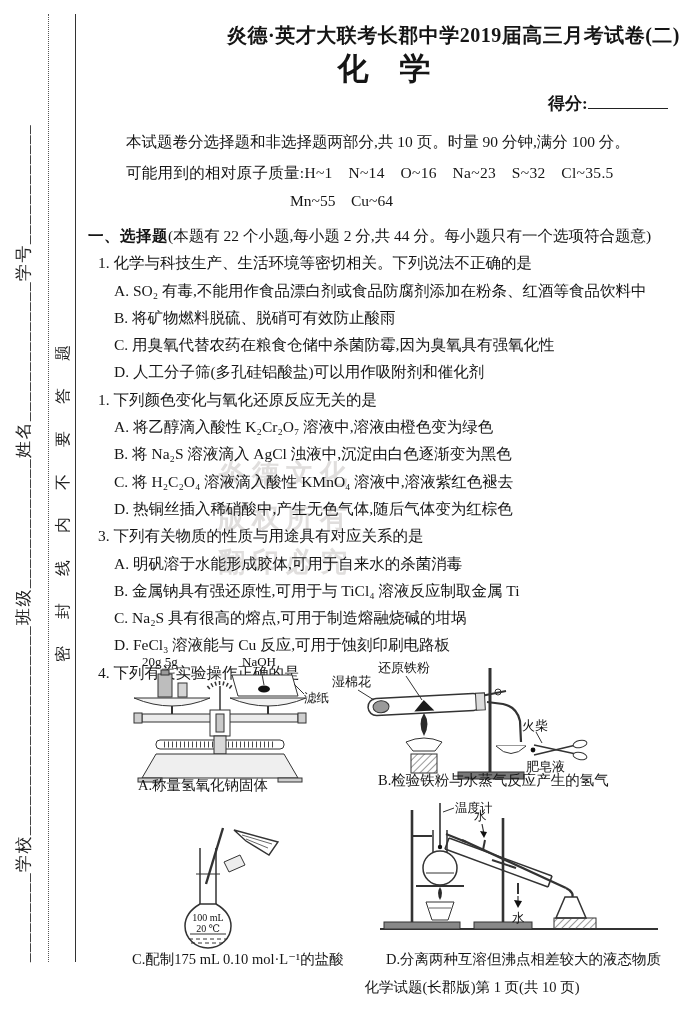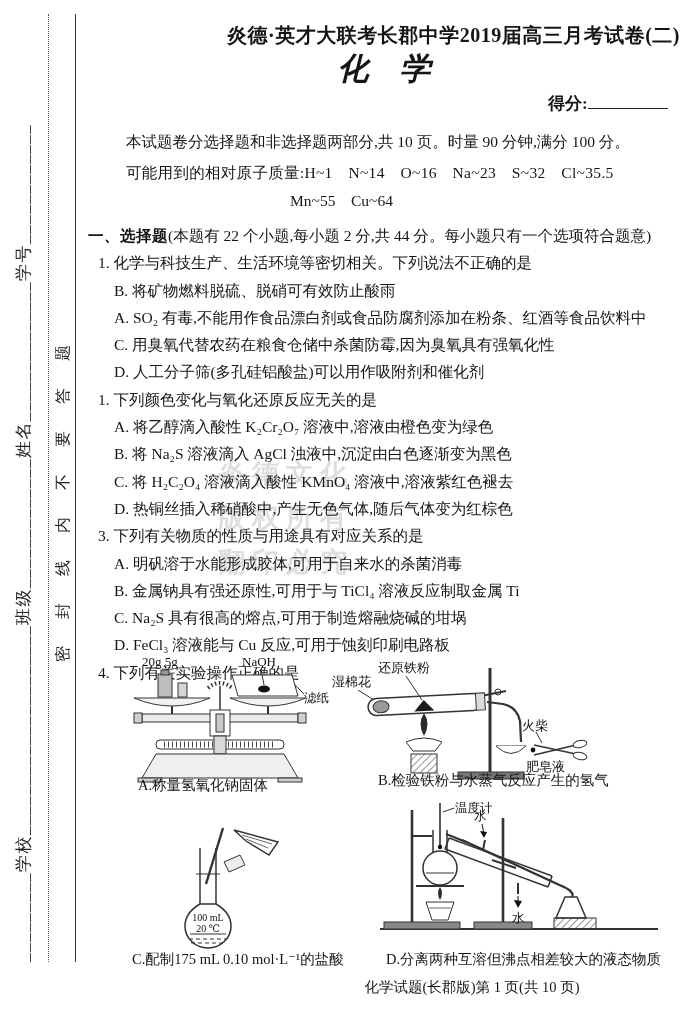--- a/index.html
+++ b/index.html
@@ -16,21 +16,21 @@
   .sidebar-fields{left:12px;top:962px;font-size:17px;letter-spacing:1.5px;color:#222;}
   .seal-text{left:53px;top:662px;font-size:16px;letter-spacing:27px;color:#222;}
   
   .watermark{left:218px;top:452px;width:150px;text-align:left;color:#e0dedd;
     font-weight:bold;font-size:27px;letter-spacing:7px;line-height:44px;z-index:0;}
   
   .main{position:absolute;left:88px;top:0;width:592px;z-index:1;}
   .exam-title{position:absolute;left:0;top:22px;width:592px;text-align:right;
     font-size:20px;font-weight:bold;letter-spacing:.5px;}
   .subject{position:absolute;left:0;top:48px;width:592px;text-align:center;
-    font-size:31px;font-weight:bold;font-style:italic;}
+    font-size:31px;font-weight:bold;}
   .score{position:absolute;left:460px;top:92px;font-size:17px;font-weight:bold;}
   .score-blank{display:inline-block;width:80px;border-bottom:1.5px solid #222;height:16px;}
   
   .notice{position:absolute;left:26px;top:131px;width:566px;font-size:15.5px;margin-left:12px;}
   .notice .n1{line-height:22px;margin-bottom:9px;}
   .notice .n2{line-height:22px;margin-bottom:6px;letter-spacing:.3px;}
   .notice .n3{line-height:22px;padding-left:164px;}
   
   .qa{position:absolute;left:0;top:222px;width:592px;font-size:15.5px;}
   .qa .line{height:27.3px;line-height:27.3px;white-space:nowrap;}
@@ -65,22 +65,22 @@
 
   <div class="notice">
     <div class="n1">本试题卷分选择题和非选择题两部分,共 10 页。时量 90 分钟,满分 100 分。</div>
     <div class="n2">可能用到的相对原子质量:H~1　N~14　O~16　Na~23　S~32　Cl~35.5</div>
     <div class="n3">Mn~55　Cu~64</div>
   </div>
 
   <div class="qa">
     <div class="line sec"><b>一、选择题</b><span>(本题有 22 个小题,每小题 2 分,共 44 分。每小题只有一个选项符合题意)</span></div>
     <div class="line stem">1. 化学与科技生产、生活环境等密切相关。下列说法不正确的是</div>
+    <div class="line opt">A. SO₂ 有毒,不能用作食品漂白剂或食品防腐剂添加在粉条、红酒等食品饮料中</div>
     <div class="line opt">B. 将矿物燃料脱硫、脱硝可有效防止酸雨</div>
-    <div class="line opt">A. SO₂ 有毒,不能用作食品漂白剂或食品防腐剂添加在粉条、红酒等食品饮料中</div>
     <div class="line opt">C. 用臭氧代替农药在粮食仓储中杀菌防霉,因为臭氧具有强氧化性</div>
     <div class="line opt">D. 人工分子筛(多孔硅铝酸盐)可以用作吸附剂和催化剂</div>
     <div class="line stem">1. 下列颜色变化与氧化还原反应无关的是</div>
     <div class="line opt">A. 将乙醇滴入酸性 K₂Cr₂O₇ 溶液中,溶液由橙色变为绿色</div>
     <div class="line opt">B. 将 Na₂S 溶液滴入 AgCl 浊液中,沉淀由白色逐渐变为黑色</div>
     <div class="line opt">C. 将 H₂C₂O₄ 溶液滴入酸性 KMnO₄ 溶液中,溶液紫红色褪去</div>
     <div class="line opt">D. 热铜丝插入稀硝酸中,产生无色气体,随后气体变为红棕色</div>
     <div class="line stem">3. 下列有关物质的性质与用途具有对应关系的是</div>
     <div class="line opt">A. 明矾溶于水能形成胶体,可用于自来水的杀菌消毒</div>
     <div class="line opt">B. 金属钠具有强还原性,可用于与 TiCl₄ 溶液反应制取金属 Ti</div>

